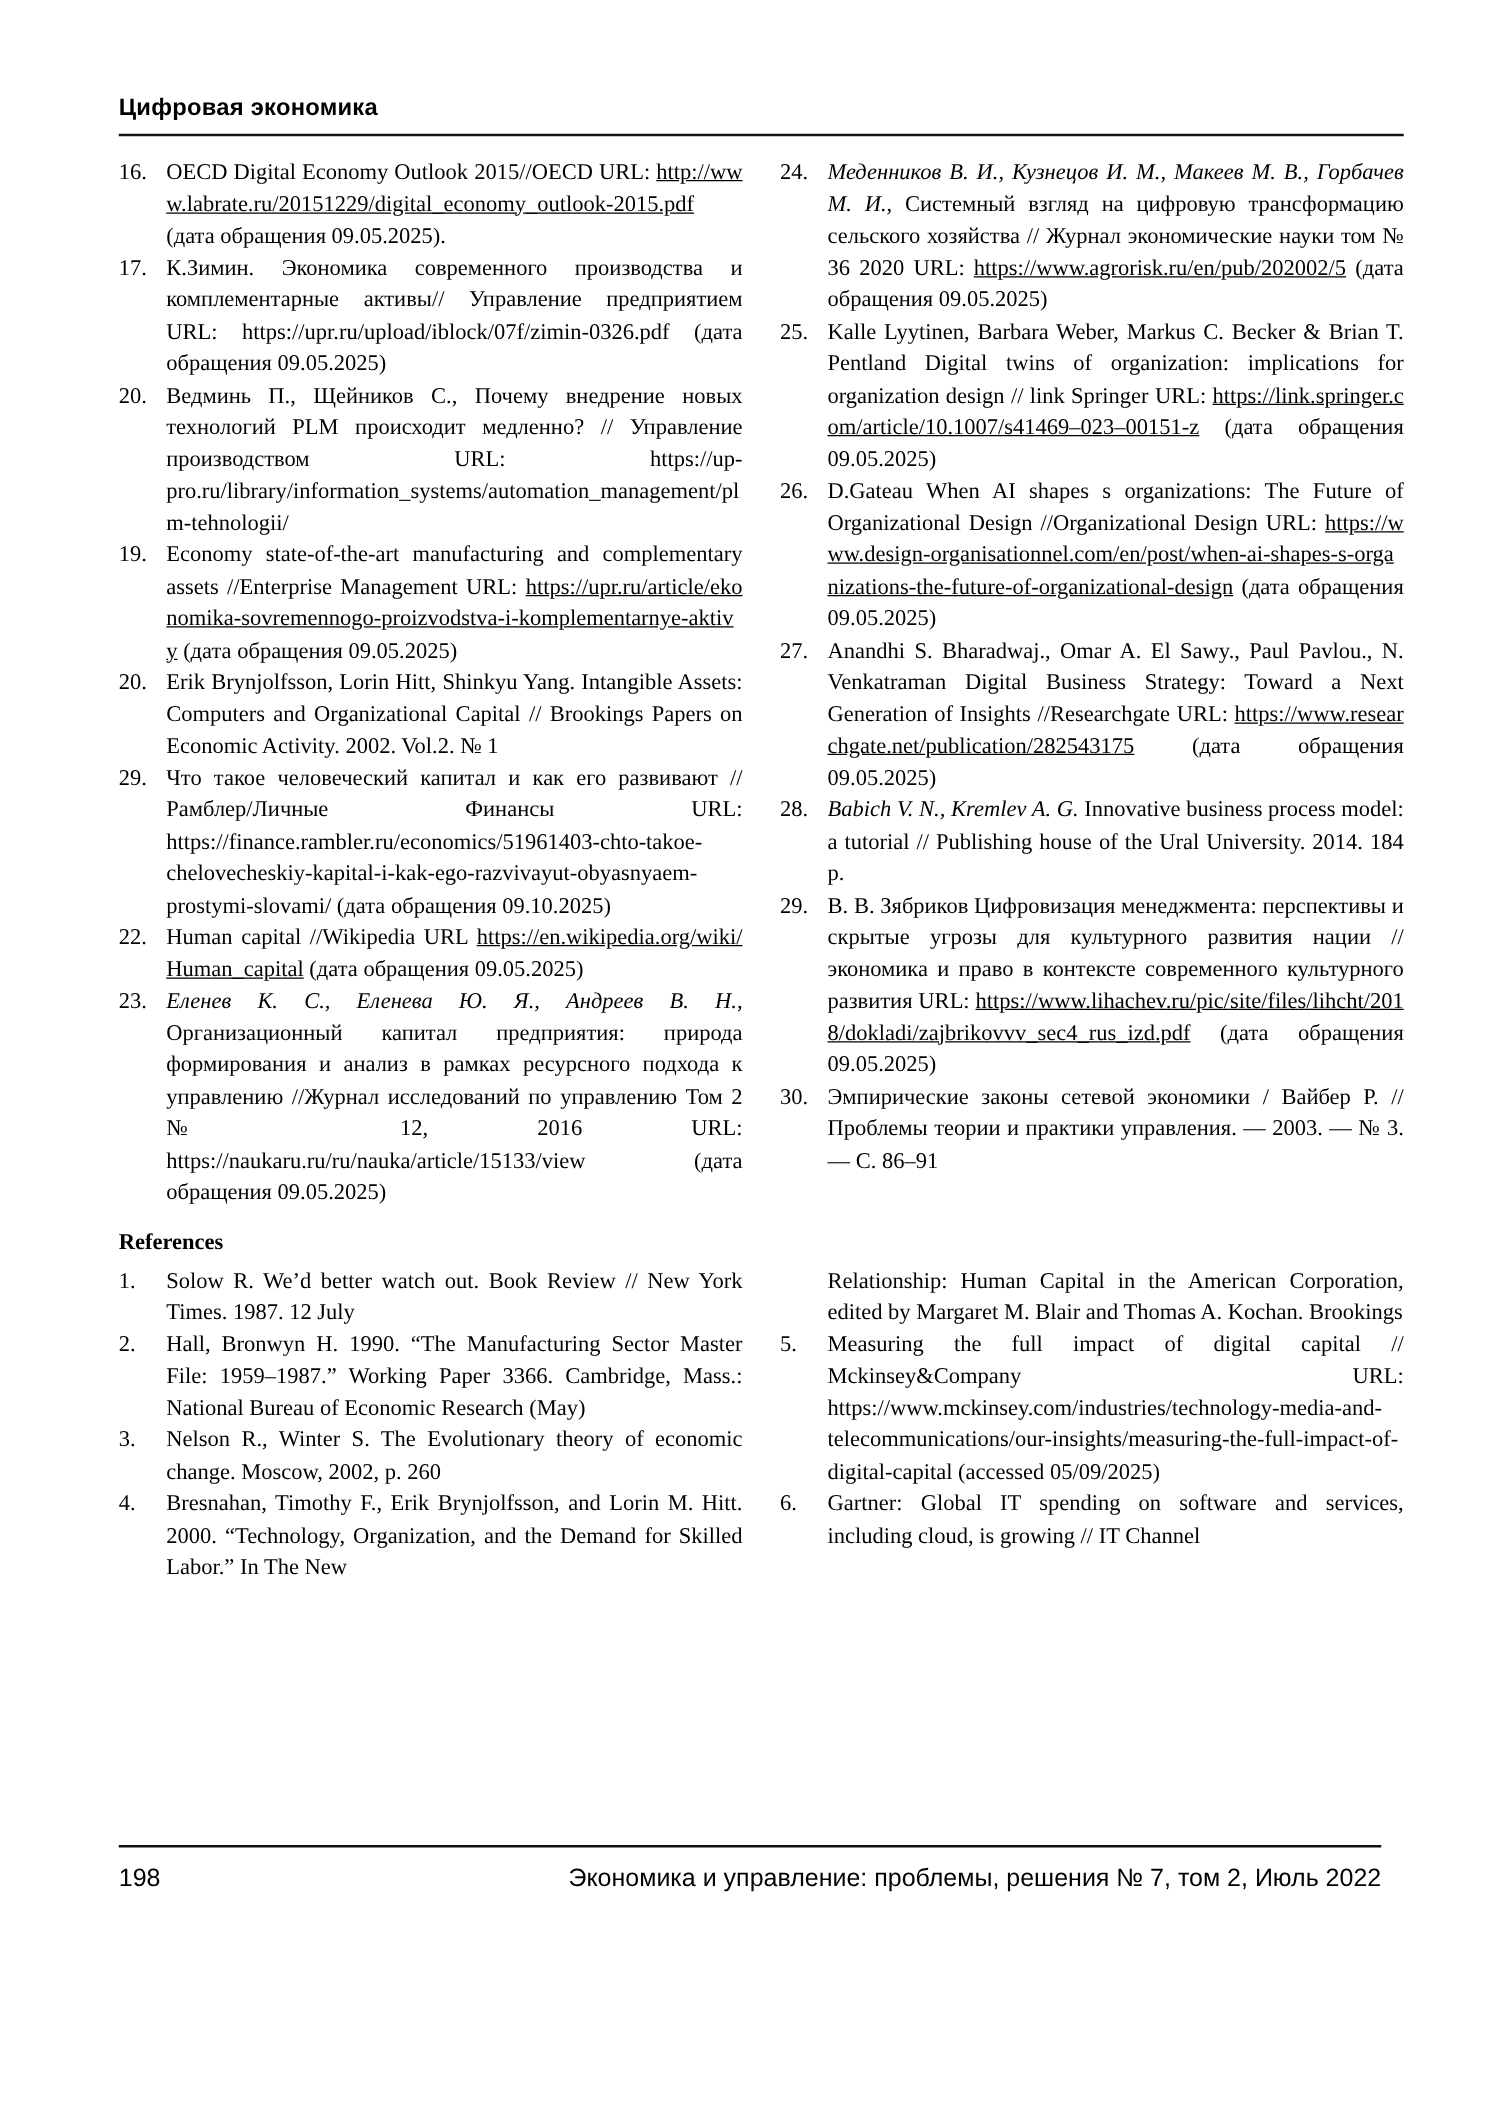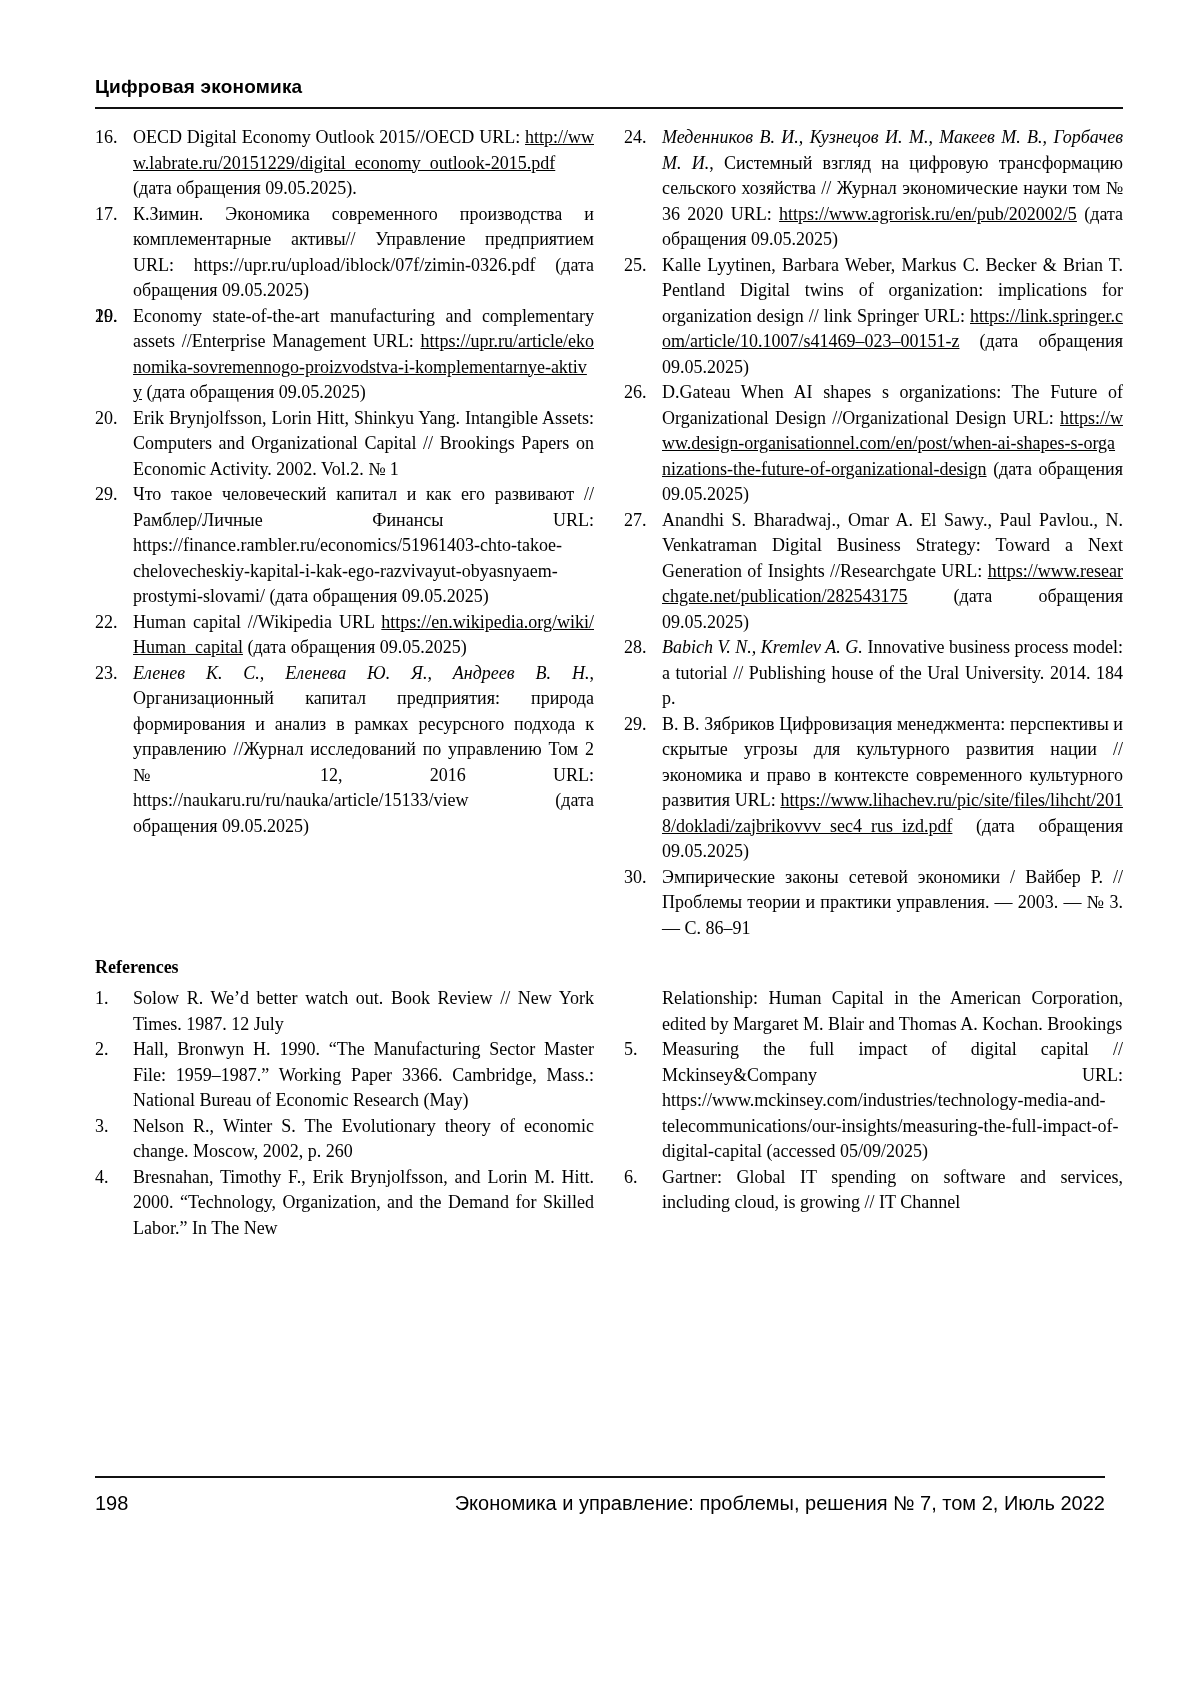--- a/index.html
+++ b/index.html
@@ -85,24 +85,24 @@
 <div class="page">
 
   <header class="page-header">
     <div class="header-title">Цифровая экономика</div>
   </header>
 
   <main class="columns ru-refs">
     <div class="col">
         <div class="ref"><span class="num">16.</span><span>OECD Digital Economy Outlook 2015//OECD URL: </span><span class="url">http://www.labrate.ru/20151229/digital_economy_outlook-2015.pdf</span><span> (дата обращения 09.05.2025).</span></div>
         <div class="ref"><span class="num">17.</span><span>К.Зимин. Экономика современного производства и комплементарные активы// Управление предприятием URL: https://upr.ru/upload/iblock/07f/zimin-0326.pdf (дата обращения 09.05.2025)</span></div>
-        <div class="ref"><span class="num">20.</span></div>
+        <div class="ref"><span class="num">20.</span><span>Ведминь П., Щейников С., Почему внедрение новых технологий PLM происходит медленно? // Управление производством URL: https://up-pro.ru/library/information_systems/automation_management/plm-tehnologii/</span></div>
         <div class="ref"><span class="num">19.</span><span>Economy state-of-the-art manufacturing and complementary assets //Enterprise Management URL: </span><span class="url">https://upr.ru/article/ekonomika-sovremennogo-proizvodstva-i-komplementarnye-aktivy</span><span> (дата обращения 09.05.2025)</span></div>
         <div class="ref"><span class="num">20.</span><span>Erik Brynjolfsson, Lorin Hitt, Shinkyu Yang. Intangible Assets: Computers and Organizational Capital // Brookings Papers on Economic Activity. 2002. Vol.2. № 1</span></div>
-        <div class="ref"><span class="num">29.</span><span>Что такое человеческий капитал и как его развивают // Рамблер/Личные Финансы URL: https://finance.rambler.ru/economics/51961403-chto-takoe-chelovecheskiy-kapital-i-kak-ego-razvivayut-obyasnyaem-prostymi-slovami/ (дата обращения 09.05.2025)</span></div>
+        <div class="ref"><span class="num">29.</span><span>Что такое человеческий капитал и как его развивают // Рамблер/Личные Финансы URL: https://finance.rambler.ru/economics/51961403-chto-takoe-chelovecheskiy-kapital-i-kak-ego-razvivayut-obyasnyaem-prostymi-slovami/ (дата обращения 09.10.2025)</span></div>
         <div class="ref"><span class="num">22.</span><span>Human capital //Wikipedia URL </span><span class="url">https://en.wikipedia.org/wiki/Human_capital</span><span> (дата обращения 09.05.2025)</span></div>
         <div class="ref"><span class="num">23.</span><span class="it">Еленев К. С., Еленева Ю. Я., Андреев В. Н.</span><span>, Организационный капитал предприятия: природа формирования и анализ в рамках ресурсного подхода к управлению //Журнал исследований по управлению Том 2 № 12, 2016 URL: https://naukaru.ru/ru/nauka/article/15133/view (дата обращения 09.05.2025)</span></div>
       </div>
     <div class="col">
         <div class="ref"><span class="num">24.</span><span class="it">Меденников В. И., Кузнецов И. М., Макеев М. В., Горбачев М. И.</span><span>, Системный взгляд на цифровую трансформацию сельского хозяйства // Журнал экономические науки том № 36 2020 URL: </span><span class="url">https://www.agrorisk.ru/en/pub/202002/5</span><span> (дата обращения 09.05.2025)</span></div>
         <div class="ref"><span class="num">25.</span><span>Kalle Lyytinen, Barbara Weber, Markus C. Becker &amp; Brian T. Pentland Digital twins of organization: implications for organization design // link Springer URL: </span><span class="url">https://link.springer.com/article/10.1007/s41469–023–00151-z</span><span> (дата обращения 09.05.2025)</span></div>
         <div class="ref"><span class="num">26.</span><span>D.Gateau When AI shapes s organizations: The Future of Organizational Design //Organizational Design URL: </span><span class="url">https://www.design-organisationnel.com/en/post/when-ai-shapes-s-organizations-the-future-of-organizational-design</span><span> (дата обращения 09.05.2025)</span></div>
         <div class="ref"><span class="num">27.</span><span>Anandhi S. Bharadwaj., Omar A. El Sawy., Paul Pavlou., N. Venkatraman Digital Business Strategy: Toward a Next Generation of Insights //Researchgate URL: </span><span class="url">https://www.researchgate.net/publication/282543175</span><span> (дата обращения 09.05.2025)</span></div>
         <div class="ref"><span class="num">28.</span><span class="it">Babich V. N., Kremlev A. G.</span><span> Innovative business process model: a tutorial // Publishing house of the Ural University. 2014. 184 p.</span></div>
         <div class="ref"><span class="num">29.</span><span>В. В. Зябриков Цифровизация менеджмента: перспективы и скрытые угрозы для культурного развития нации // экономика и право в контексте современного культурного развития URL: </span><span class="url">https://www.lihachev.ru/pic/site/files/lihcht/2018/dokladi/zajbrikovvv_sec4_rus_izd.pdf</span><span> (дата обращения 09.05.2025)</span></div>

